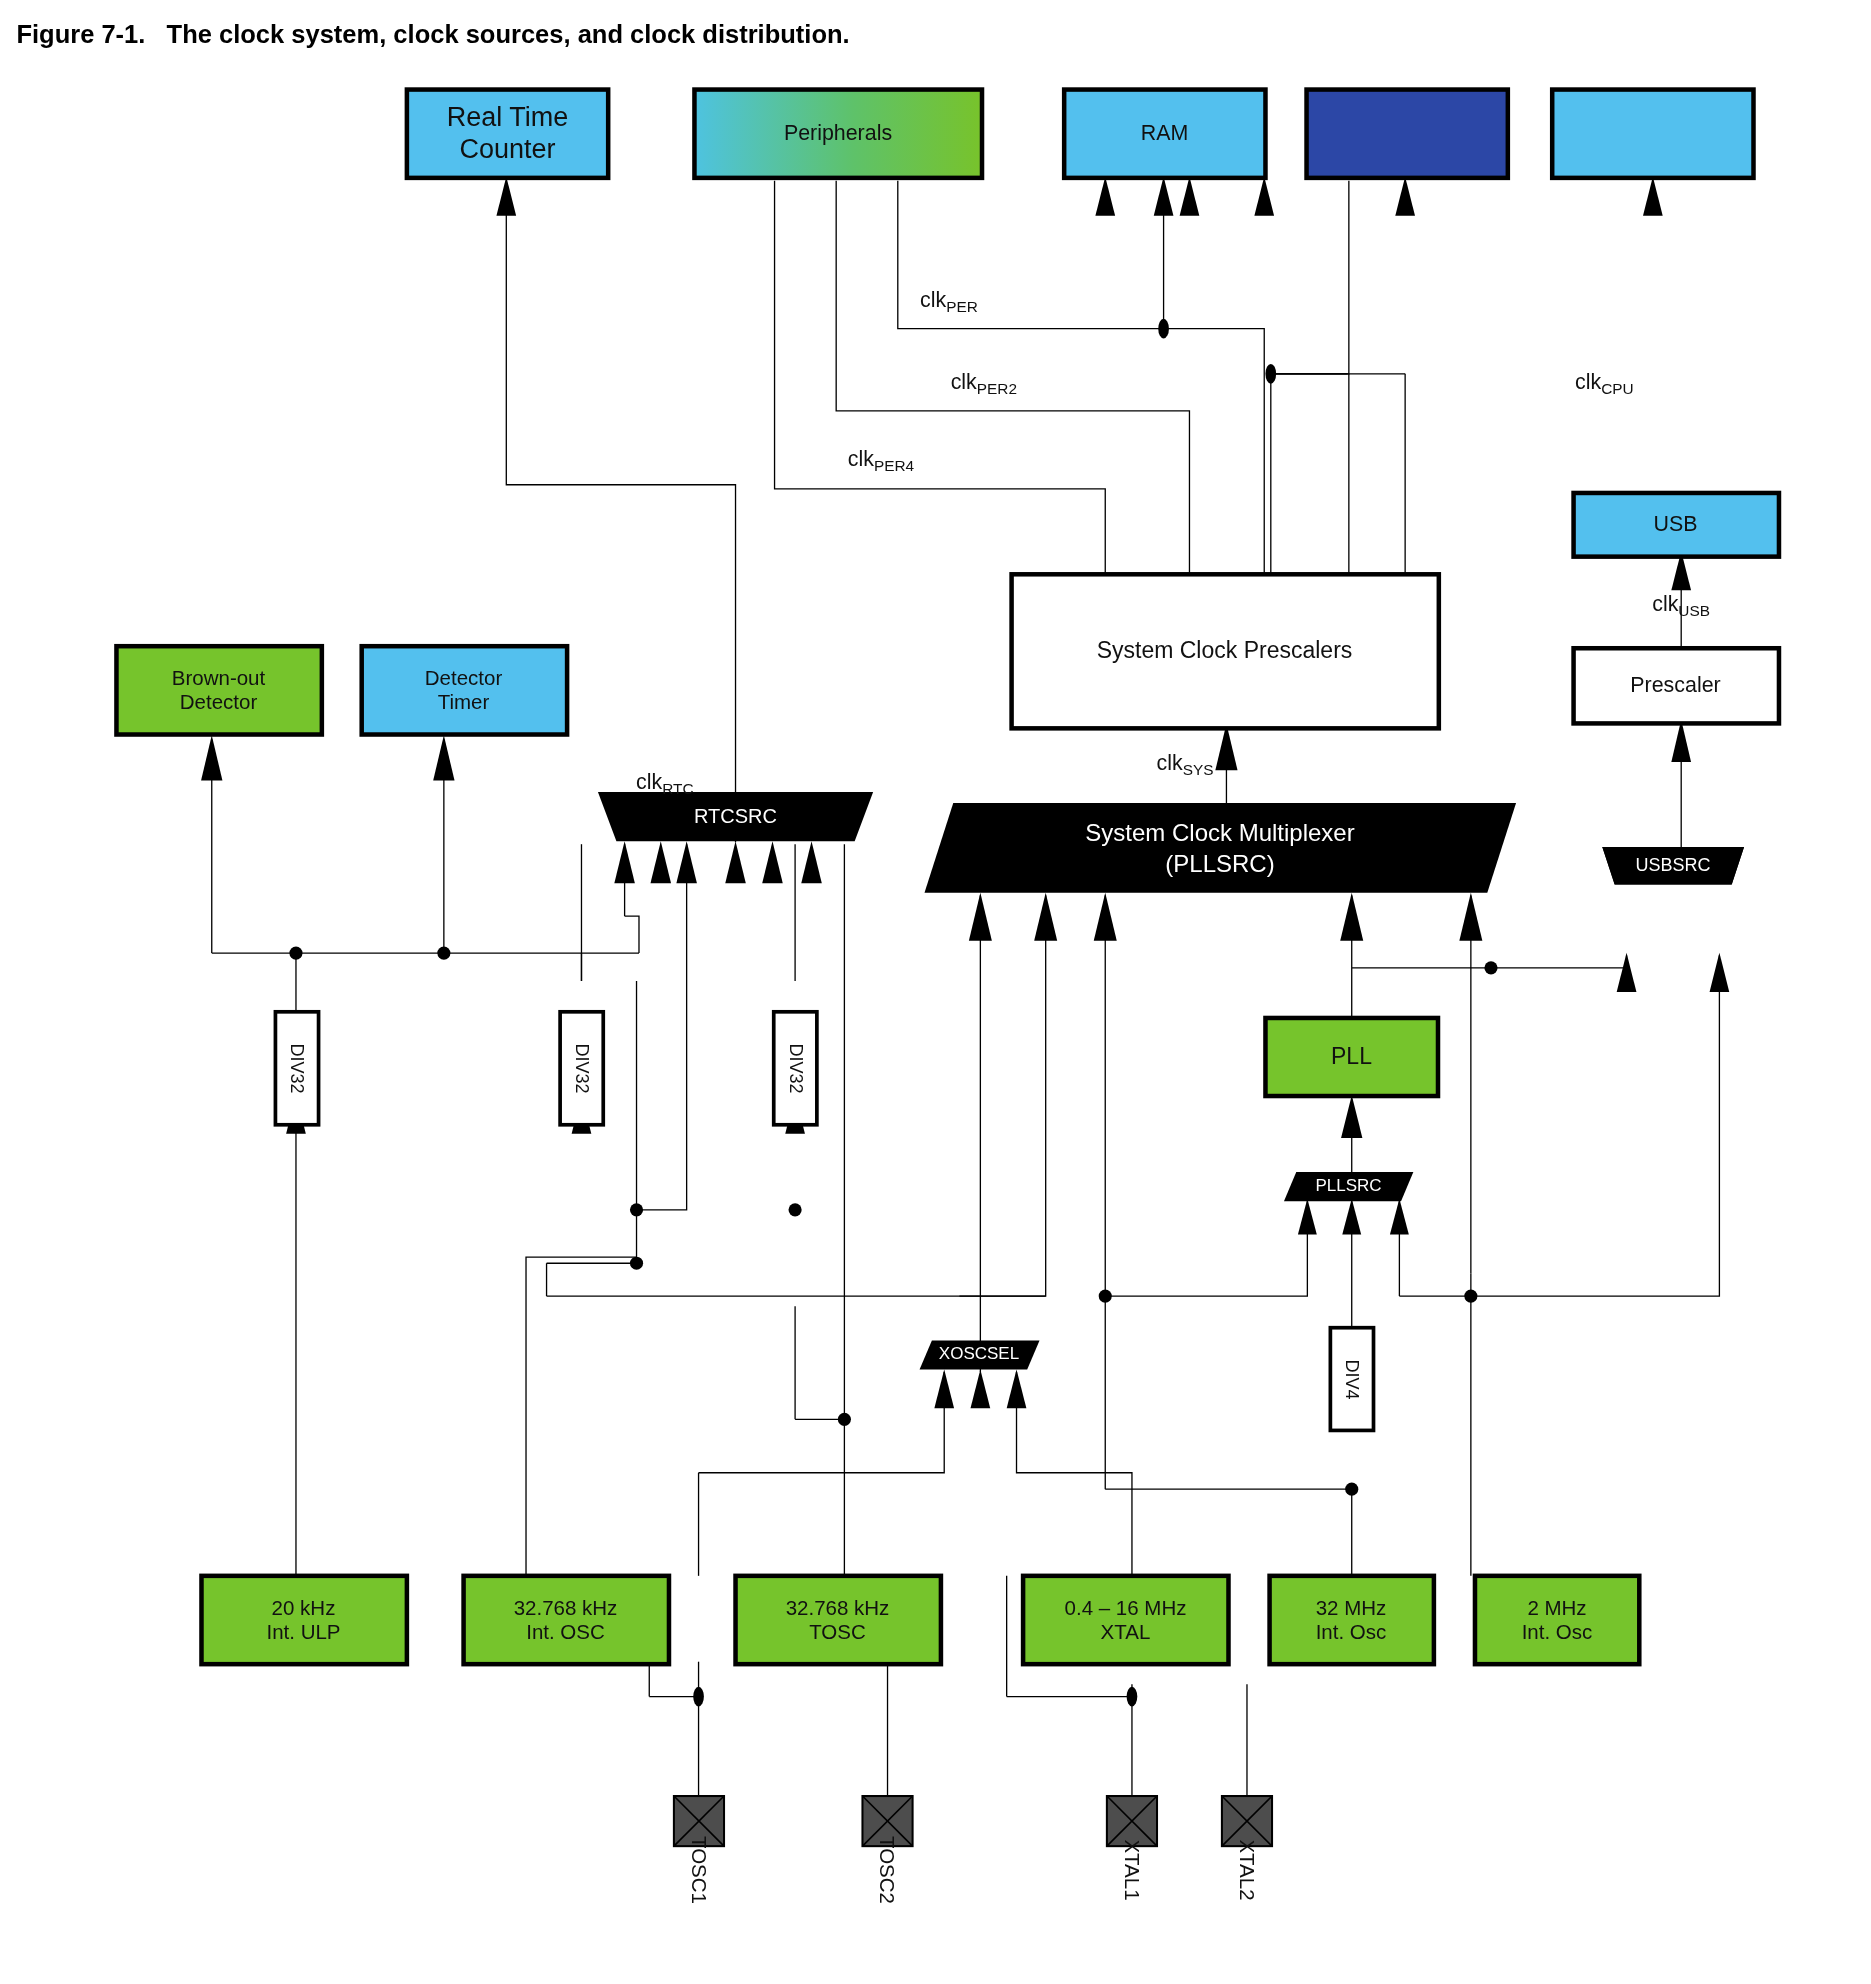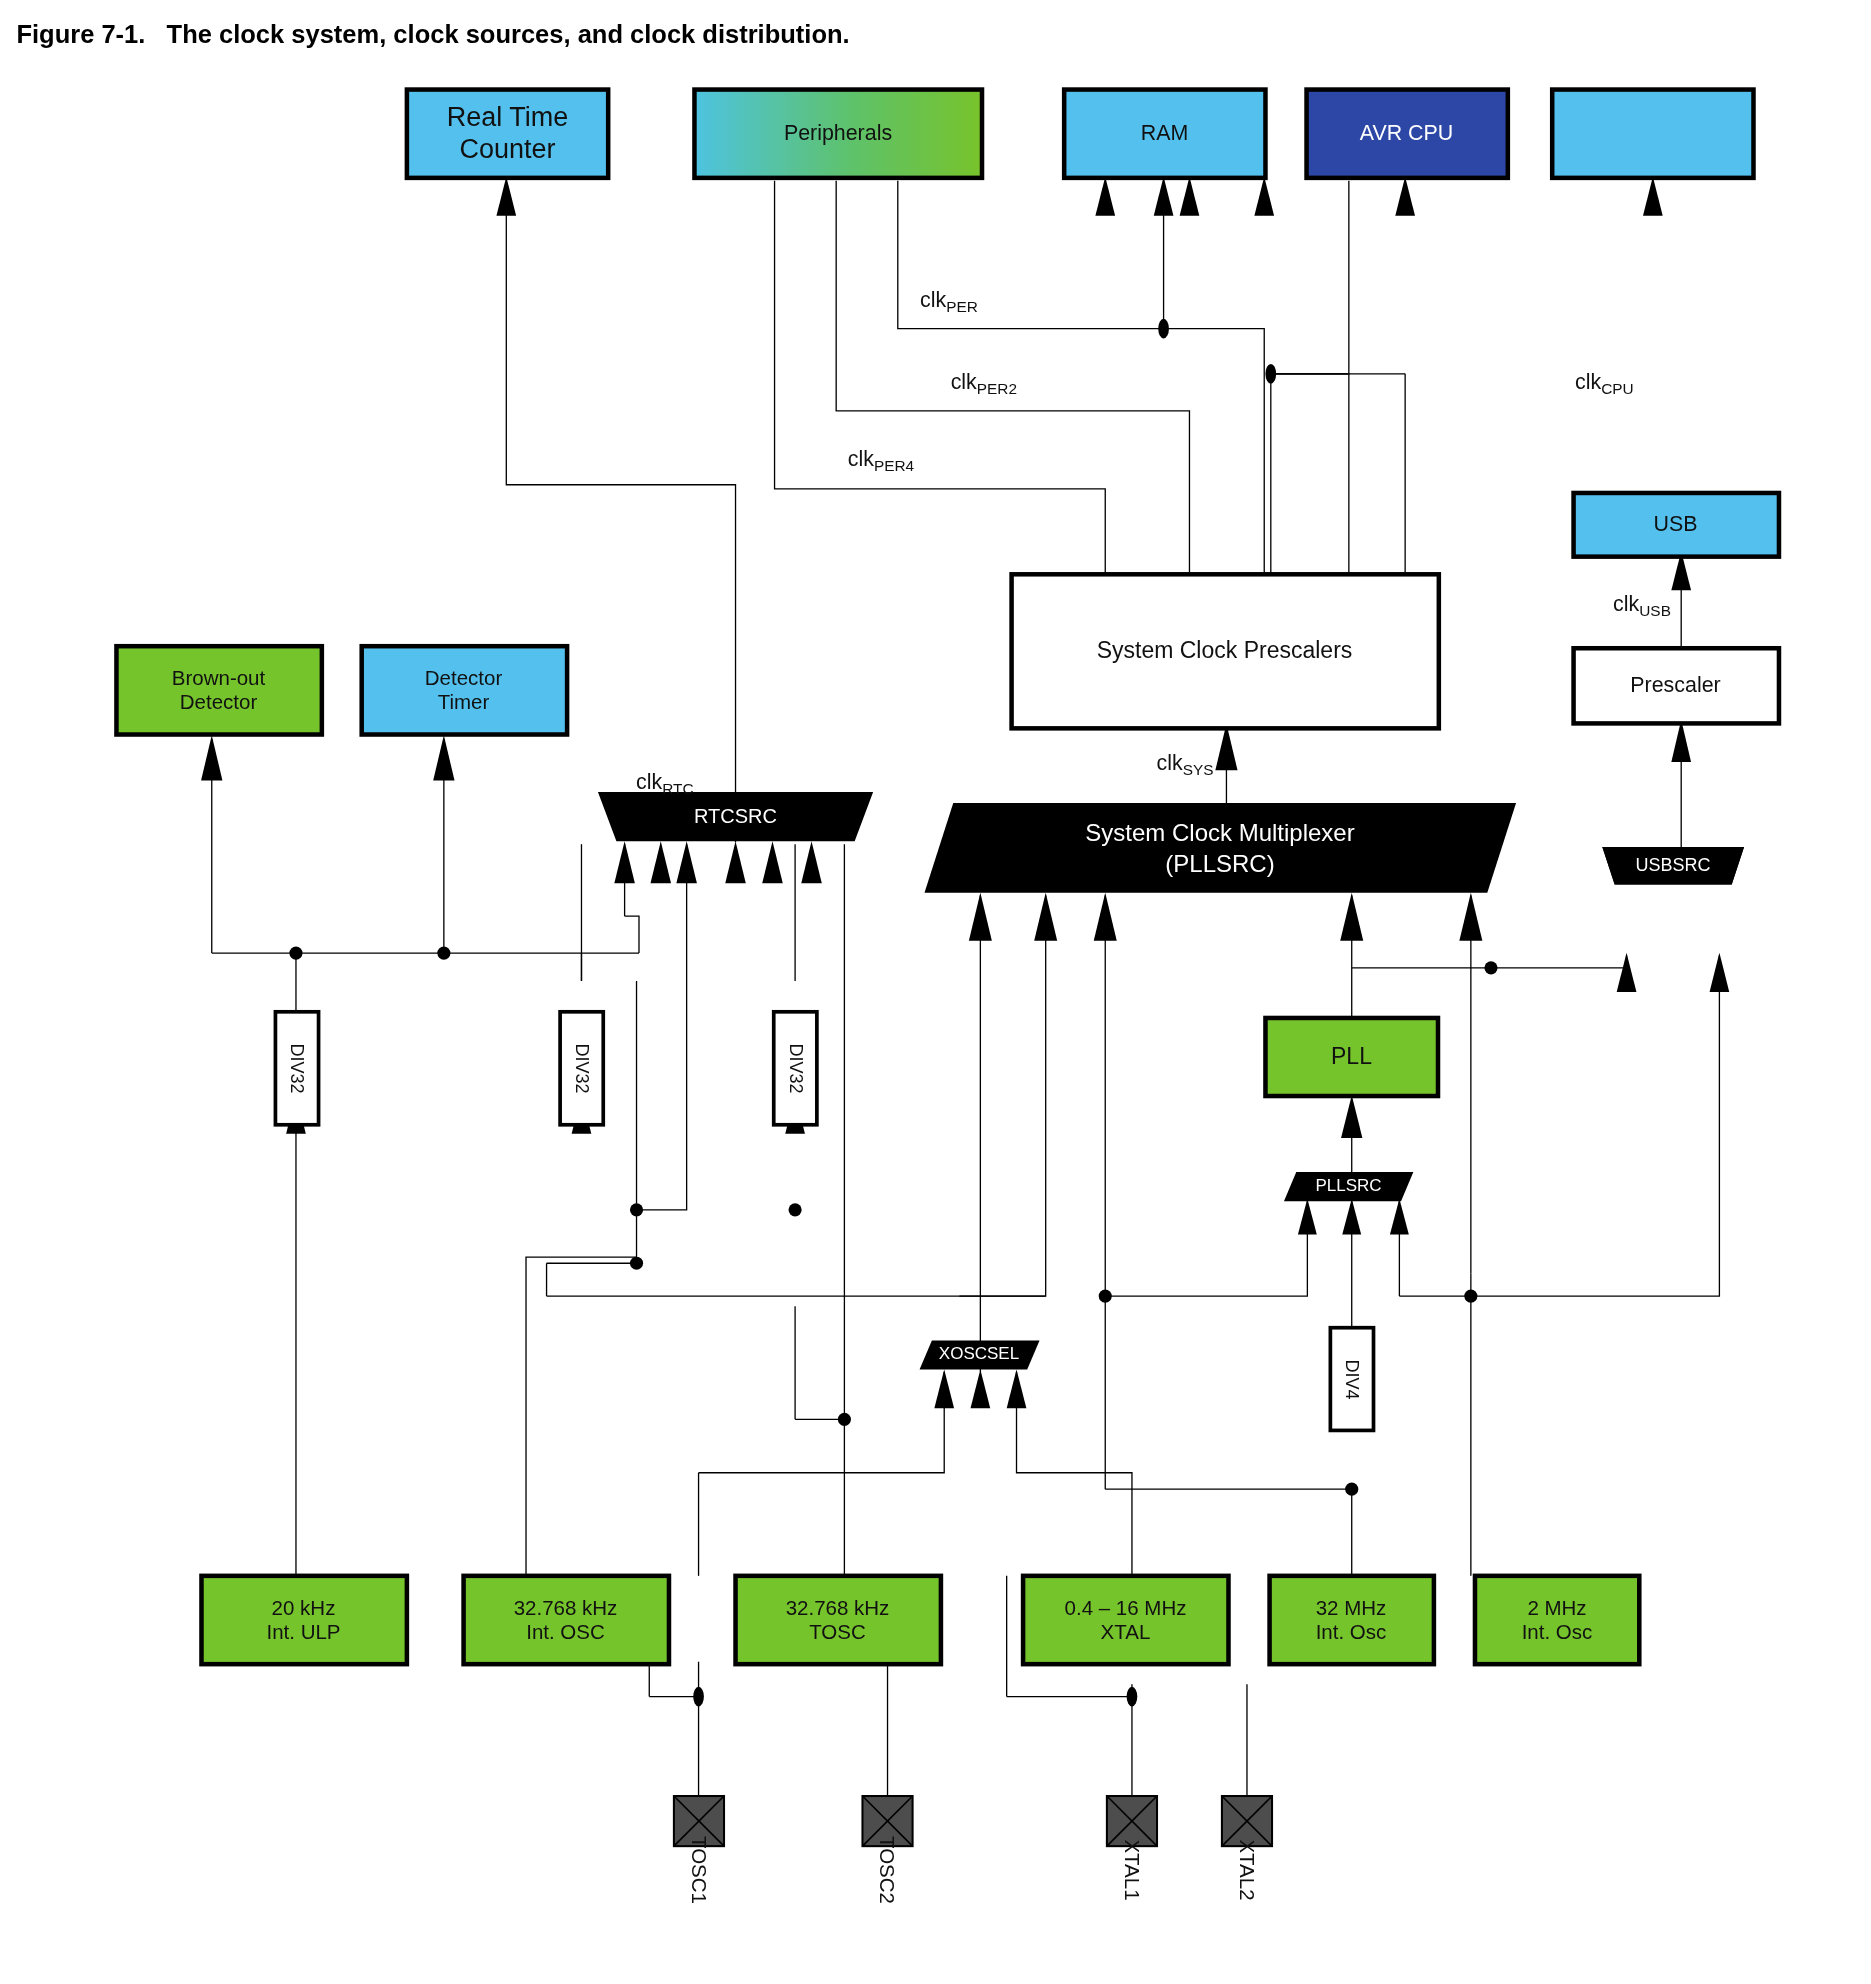--- a/index.html
+++ b/index.html
@@ -339,21 +339,20 @@
     <g>
       <rect x="3590" y="3836" width="400" height="215" fill="#76c42c" stroke="#000" stroke-width="11"></rect>
     </g>
   </svg>
 
   <div class="blk-label" style="left:407px;top:90px;width:201px;height:88px;font-size:27px;color:#111;">
     <span><span>Real Time</span><br><span>Counter</span></span>
   </div>
   <div class="blk-label" style="left:694px;top:90px;width:288px;height:88px;font-size:21.4px;color:#111;">Peripherals</div>
   <div class="blk-label" style="left:1064px;top:90px;width:201px;height:88px;font-size:21.4px;color:#111;">RAM</div>
-  <div class="blk-label" style="left:1306px;top:90px;width:201px;height:88px;font-size:21.4px;color:#fff;">AVR CPU</div>
   <div class="blk-label" style="left:1573px;top:493px;width:205px;height:64px;font-size:21.4px;color:#111;">USB</div>
 
   <div class="blk-label" style="left:116px;top:646px;width:205px;height:88px;font-size:20.5px;color:#111;">
     <span><span>Brown-out</span><br><span>Detector</span></span>
   </div>
   <div class="blk-label" style="left:361px;top:646px;width:205px;height:88px;font-size:20.5px;color:#111;">
     <span><span>Detector</span><br><span>Timer</span></span>
   </div>
 
   <div class="blk-label" style="left:1011px;top:574px;width:427px;height:154px;font-size:23px;color:#111;">System Clock Prescalers</div>
@@ -424,18 +423,18 @@
   </div>
   <div class="blk-label" style="left:1575px;top:370px;width:136px;height:29px;font-size:21.4px;color:#111;justify-content:flex-start;">
     <span><span>clk</span><sub style="font-size:0.72em;">CPU</sub></span>
   </div>
   <div class="blk-label" style="left:636px;top:770px;width:136px;height:29px;font-size:21.4px;color:#111;justify-content:flex-start;">
     <span><span>clk</span><sub style="font-size:0.72em;">RTC</sub></span>
   </div>
   <div class="blk-label" style="left:1117px;top:751px;width:136px;height:29px;font-size:21.4px;color:#111;justify-content:center;">
     <span><span>clk</span><sub style="font-size:0.72em;">SYS</sub></span>
   </div>
-  <div class="blk-label" style="left:1574px;top:592px;width:136px;height:29px;font-size:21.4px;color:#111;justify-content:center;">
+  <div class="blk-label" style="left:1574px;top:592px;width:136px;height:29px;font-size:21.4px;color:#111;justify-content:flex-end;">
     <span><span>clk</span><sub style="font-size:0.72em;">USB</sub></span>
   </div>
 
 </div>
 
 
 </body></html>

